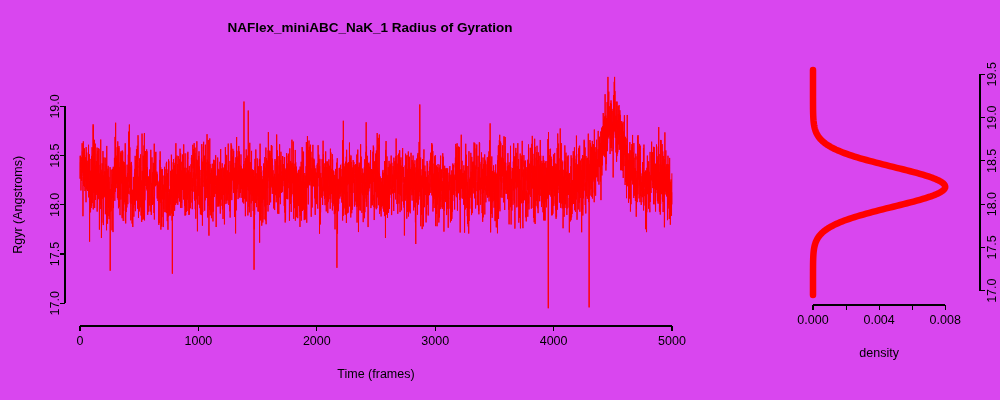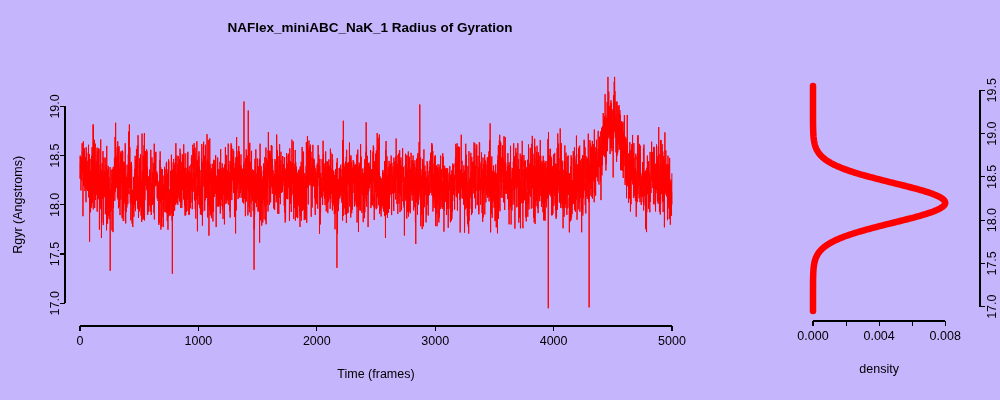--- a/index.html
+++ b/index.html
@@ -12,21 +12,21 @@
     height: 400px;
     font-family: "Liberation Sans", sans-serif;
     color: #000000;
     overflow: hidden;
     position: relative;
   }
   #page {
     position: relative;
     width: 1000px;
     height: 400px;
-    background: #c4b5fd;
+    background: #d946ef;
   }
   #plot-title {
     position: absolute;
     left: 0;
     top: 20px;
     width: 740px;
     text-align: center;
     font-size: 13.5px;
     font-weight: bold;
     letter-spacing: 0px;
@@ -36,21 +36,21 @@
     position: absolute;
   }
   #timeseries-panel {
     left: 0;
     top: 0;
     width: 740px;
     height: 400px;
   }
   #density-panel {
     left: 740px;
-    top: 16px;
+    top: 0;
     width: 260px;
     height: 352px;
   }
   svg {
     display: block;
   }
   .axis-line {
     stroke: #000000;
     stroke-width: 1.1;
     fill: none;

